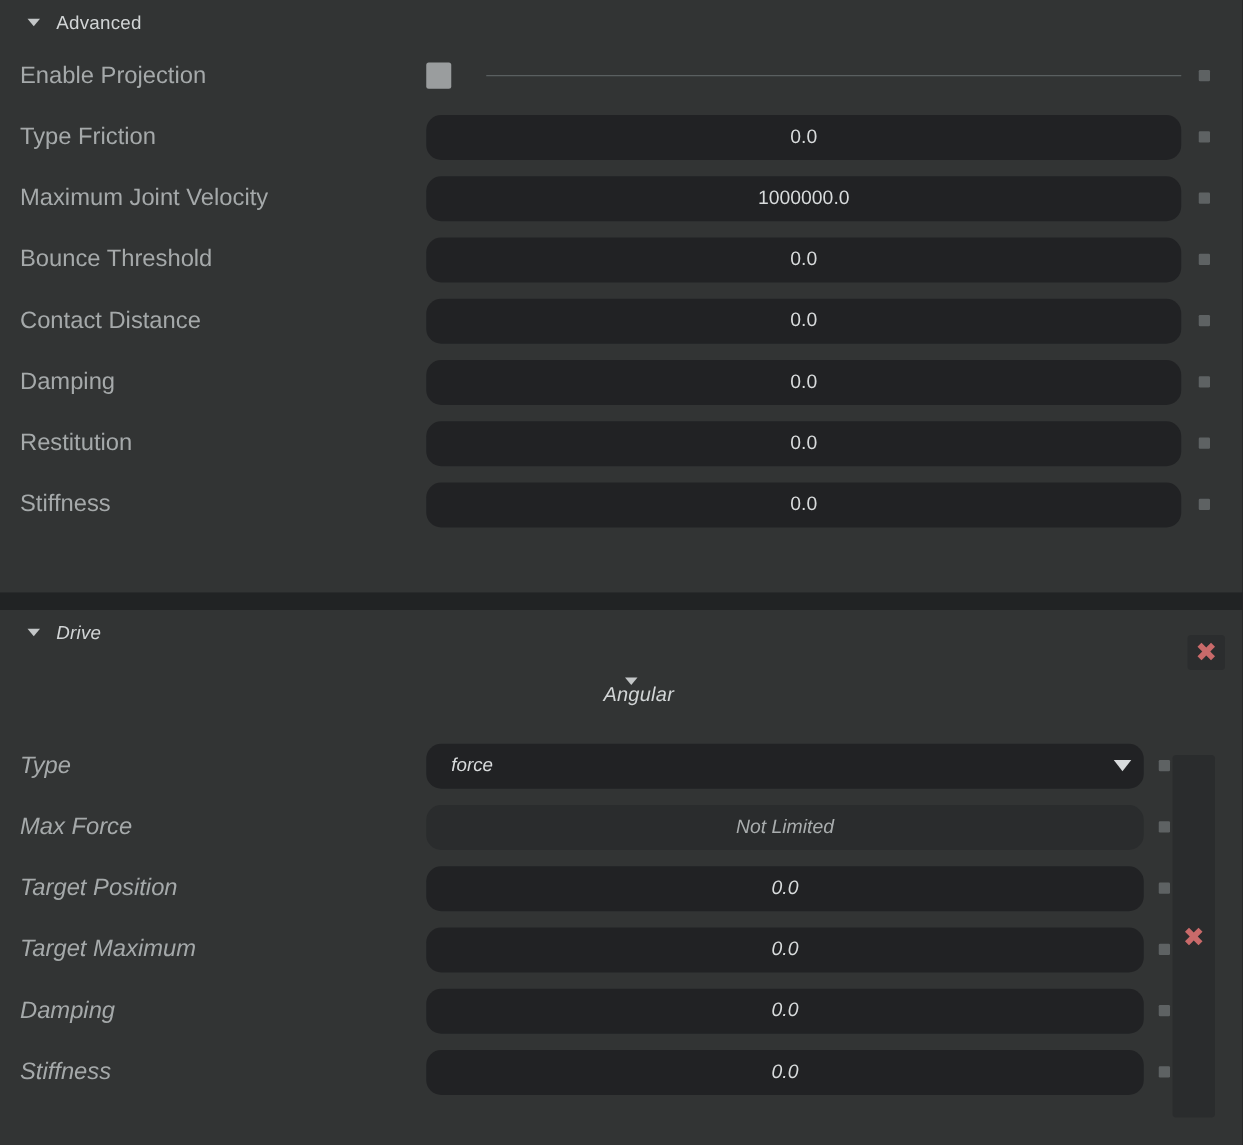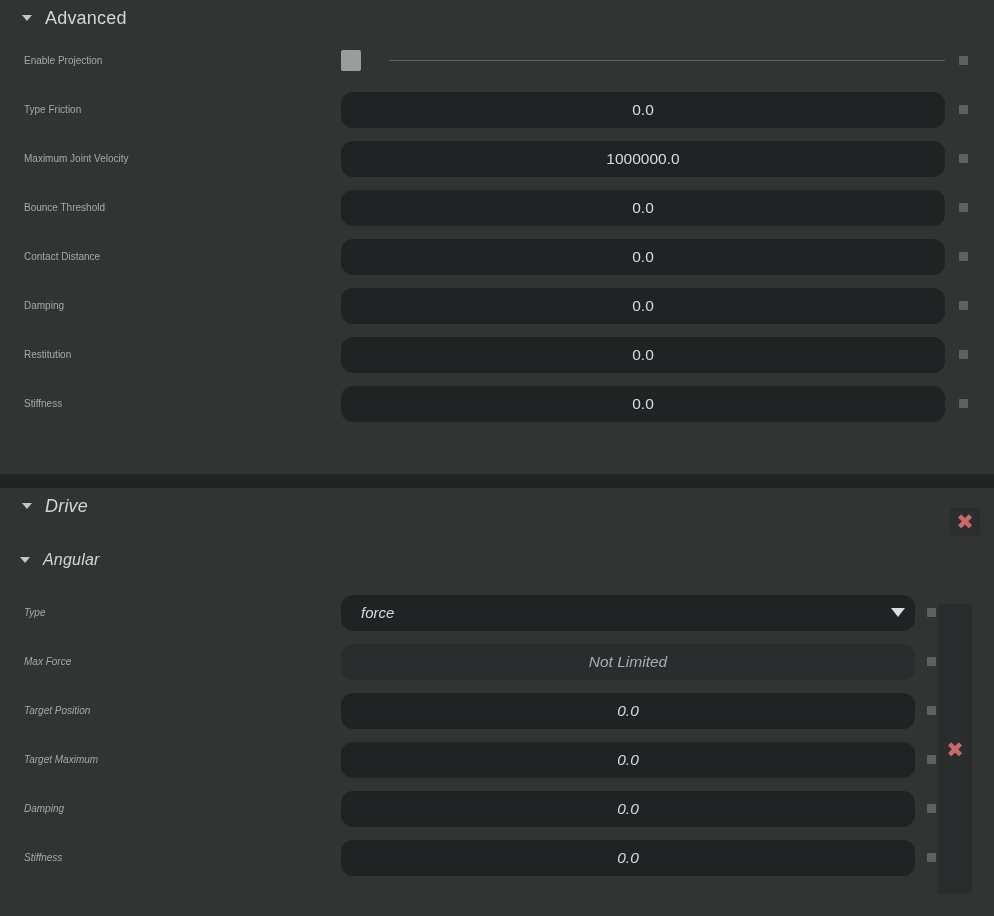--- a/index.html
+++ b/index.html
@@ -29,51 +29,51 @@
 
   #drive-panel { height: 428px; font-style: italic; }
 
   
   .section-header {
     display: flex;
     align-items: center;
     height: 36px;
     padding-left: 22px;
   }
-  .section-header.sub { padding-left: 20px; }
+  .section-header.sub { padding-left: 28px; flex-direction: column; }
 
   .tri {
     width: 0; height: 0;
     border-left: 5px solid transparent;
     border-right: 5px solid transparent;
     border-top: 6px solid #c3c6c7;
     margin-right: 13px;
     flex: 0 0 auto;
   }
 
   .section-title {
     color: #d2d5d6;
-    font-size: 18px;
+    font-size: 15px;
     letter-spacing: .2px;
     white-space: nowrap;
   }
   .section-title.sub { font-size: 16px; }
 
   
   .row {
     display: flex;
     align-items: center;
     height: 49px;
     position: relative;
   }
 
   .row-label {
     color: #a5a9aa;
-    font-size: 10px;
-    padding-left: 24px;
+    font-size: 19px;
+    padding-left: 16px;
     width: 341px;
     flex: 0 0 341px;
     white-space: nowrap;
   }
 
   .field {
     height: 36px;
     background: #212224;
     border-radius: 12px;
     color: #d8dbdc;

